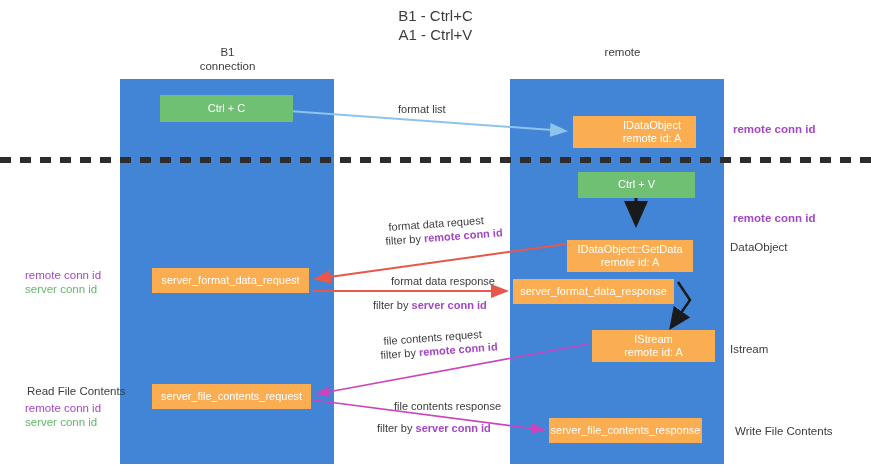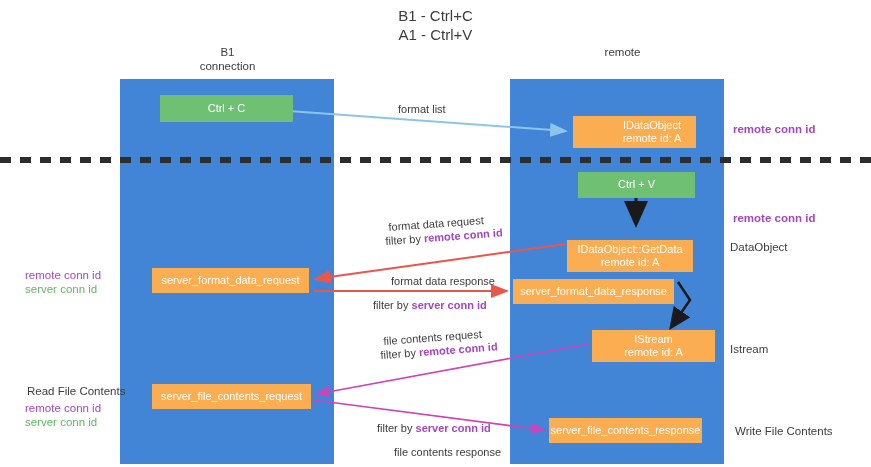--- a/index.html
+++ b/index.html
@@ -66,21 +66,21 @@
   
   .alabel{position:absolute;font-size:11px;color:#3c3c3c;line-height:14px;white-space:nowrap;}
   .alabel .hl{font-weight:bold;}
   #al-format-list{left:398px;top:102px;}
   #al-fdreq{left:388px;top:220px;transform:rotate(-4.2deg);transform-origin:left top;}
   #al-fdreq2{left:385px;top:234px;transform:rotate(-4.2deg);transform-origin:left top;}
   #al-fdres{left:391px;top:274px;}
   #al-fdres2{left:373px;top:298px;}
   #al-fcreq{left:383px;top:334px;transform:rotate(-4.2deg);transform-origin:left top;}
   #al-fcreq2{left:380px;top:348px;transform:rotate(-4.2deg);transform-origin:left top;}
-  #al-fcres{left:394px;top:399px;margin-top:46px;}
+  #al-fcres{left:394px;top:399px;}
   #al-fcres2{left:377px;top:421px;}
 
   svg#wires{position:absolute;left:0;top:0;width:871px;height:467px;pointer-events:none;}
   .dashline{stroke:#2d2d2d;stroke-width:6;stroke-dasharray:11 9;}
 </style>
 </head>
 <body>
 
 <div id="stage">
 

